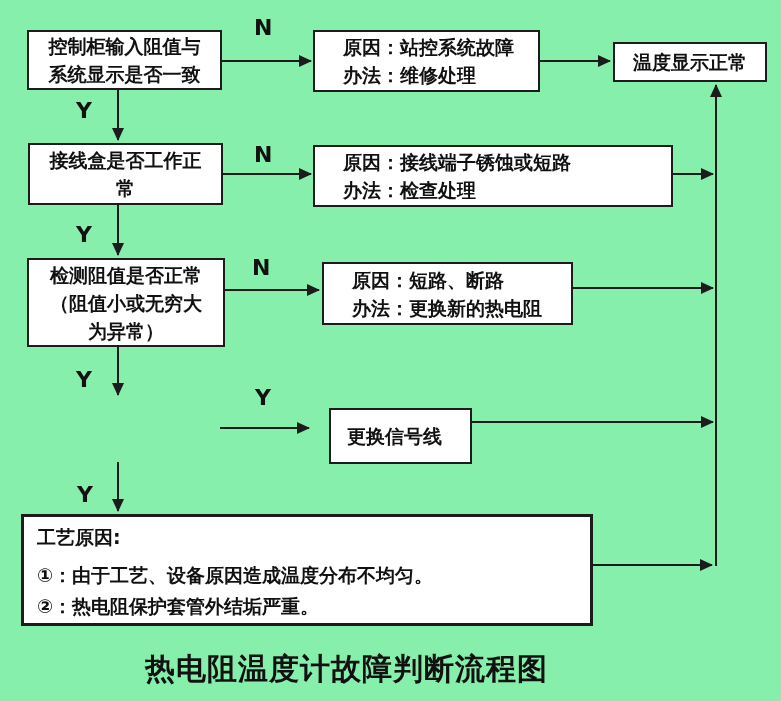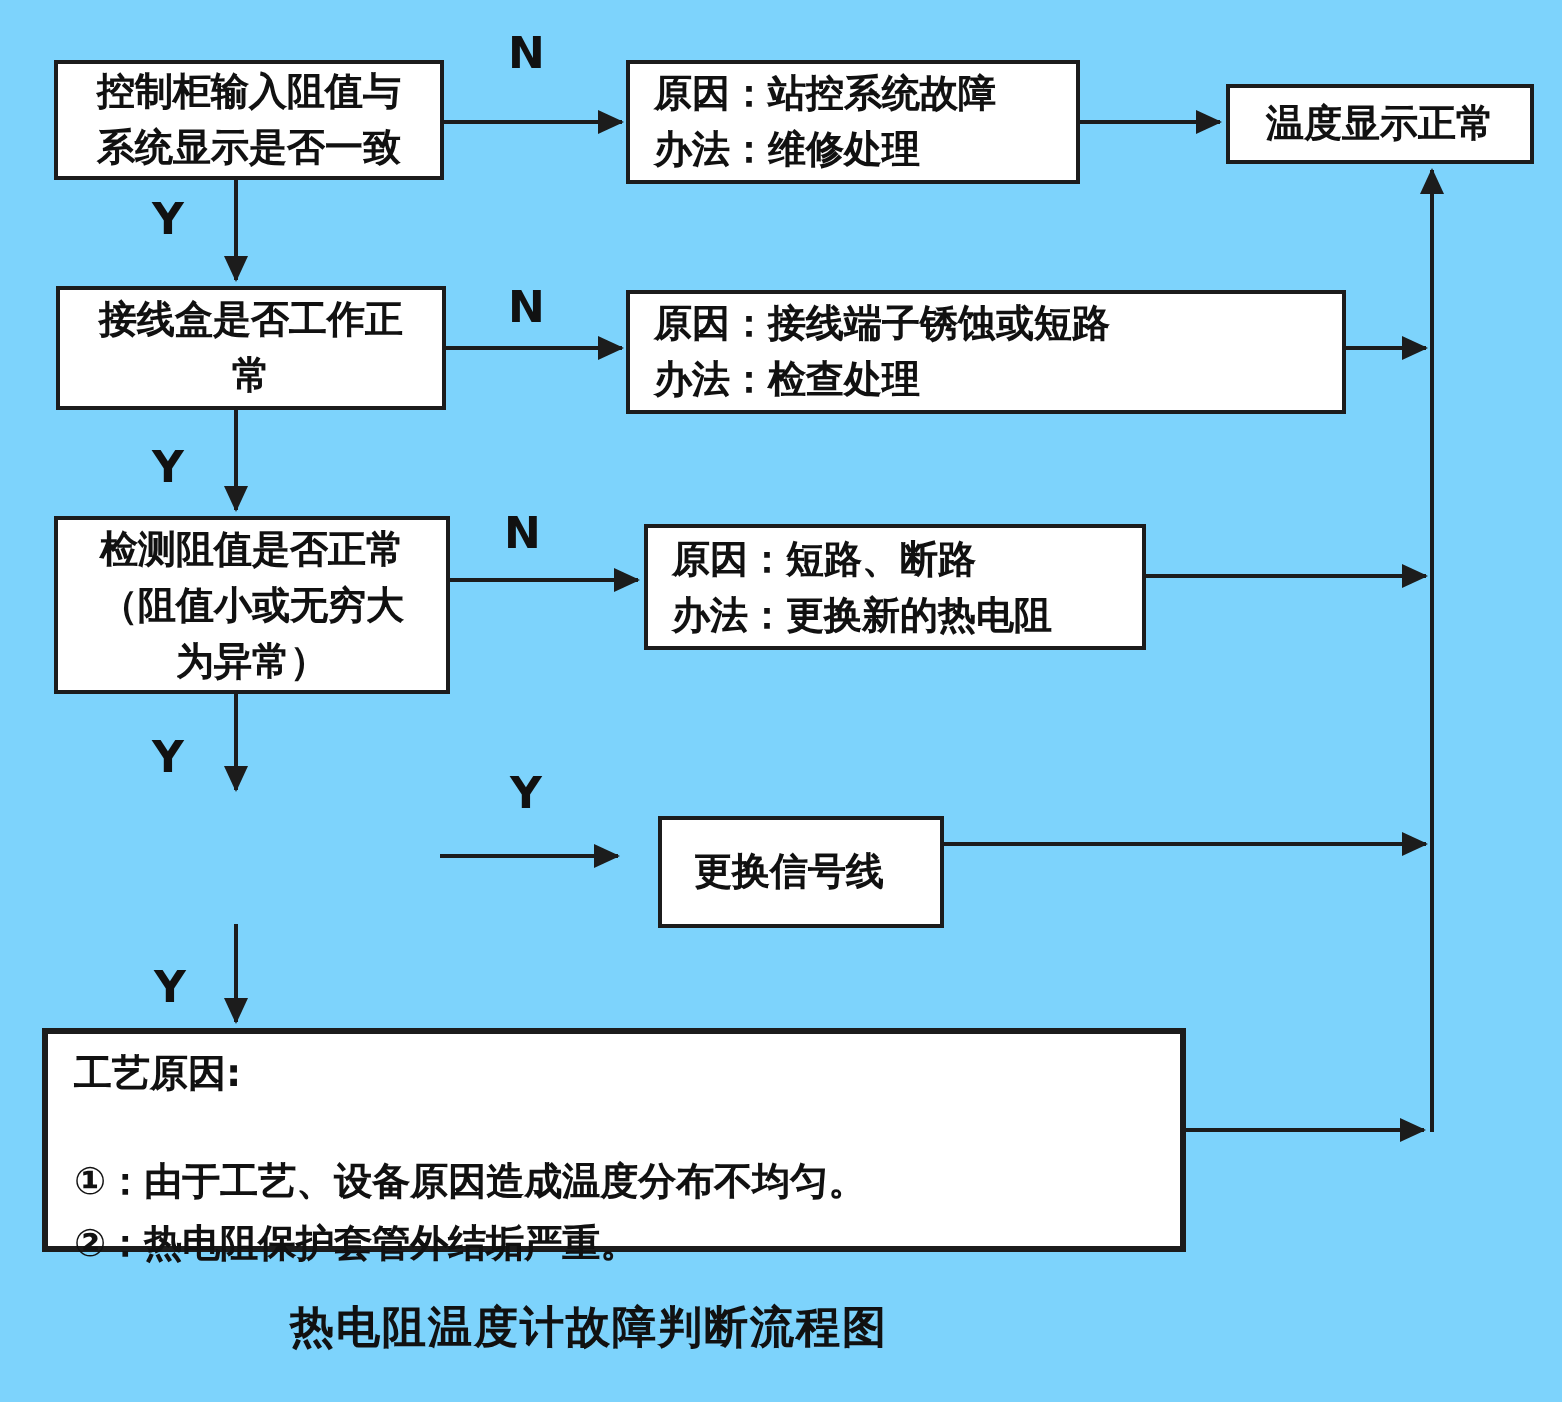--- a/index.html
+++ b/index.html
@@ -1,33 +1,33 @@
 <!DOCTYPE html>
 <html><head>
 <meta charset="utf-8">
 <style>
   html,body{margin:0;padding:0;background:#ffffff;}
   .canvas{
-    position:relative;width:781px;height:701px;background:#7dd3fc;
+    position:relative;width:781px;height:701px;background:#86efac;
     font-family:"DejaVu Sans",sans-serif;color:#111111;overflow:hidden;
   }
   .box{
     position:absolute;border:2px solid #1c1c1c;background:#ffffff;
     box-sizing:border-box;font-weight:bold;font-size:19px;line-height:28px;
     display:flex;align-items:center;
   }
   .box.center{justify-content:center;text-align:center;}
-  .box.left{justify-content:flex-start;text-align:left;padding-left:12px;}
+  .box.left{justify-content:flex-start;text-align:left;padding-left:28px;}
   .box .txt{white-space:pre-line;}
   .box.process{display:block;border-width:3px;padding:6px 10px 0 13px;}
   .process-line{line-height:28px;white-space:pre-line;}
-  .process-line.item1{margin-top:26px;}
+  .process-line.item1{margin-top:10px;}
   .process-line.item2{margin-top:3px;}
   .lbl{position:absolute;font-weight:bold;font-size:22px;line-height:22px;color:#111111;}
-  .title{position:absolute;font-weight:bold;font-size:22px;letter-spacing:1px;color:#111111;}
+  .title{position:absolute;font-weight:bold;font-size:30px;letter-spacing:1px;color:#111111;}
   svg.connectors{position:absolute;left:0;top:0;}
   svg.connectors line{stroke:#1c1c1c;stroke-width:2;}
 </style>
 </head>
 <body>
 
 <div class="canvas">
 
   <svg class="connectors" width="781" height="701" viewBox="0 0 781 701">
     <defs>

